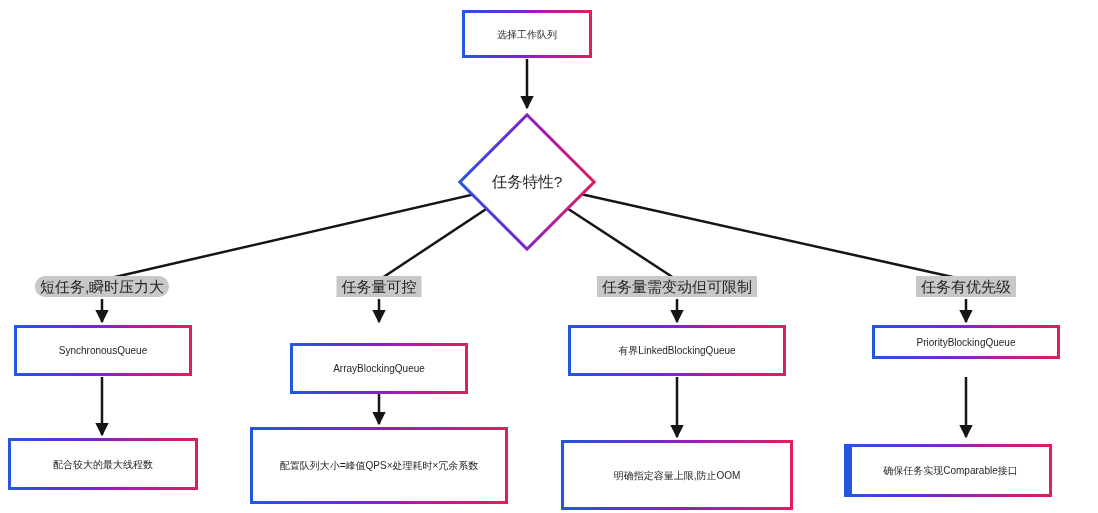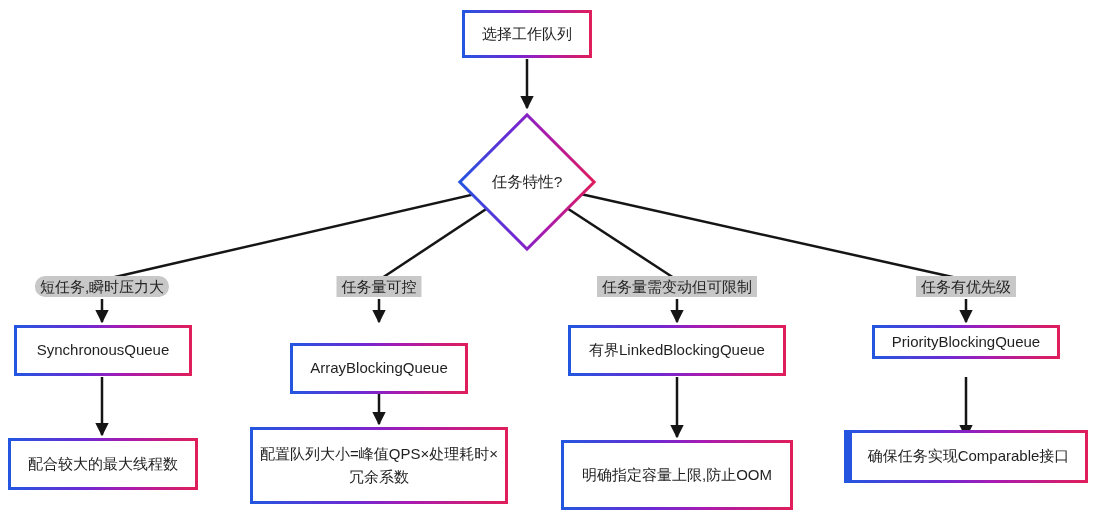--- a/index.html
+++ b/index.html
@@ -7,21 +7,21 @@
     position:relative;width:1098px;height:513px;background:#ffffff;overflow:hidden;
     font-family:"Liberation Sans","DejaVu Sans",sans-serif;color:#1f1f1f;
   }
   .connectors{position:absolute;left:0;top:0;width:1098px;height:513px;z-index:1;}
   .gbox{
     position:absolute;z-index:2;box-sizing:border-box;padding:3px;display:flex;
     background:linear-gradient(90deg,#2257e0 0%,#6d2ad4 40%,#a81bb0 62%,#e01e5a 100%);
   }
   .gbox .inner{
     flex:1;background:#ffffff;display:flex;align-items:center;justify-content:center;
-    text-align:center;font-size:15px;line-height:1.5;padding:0 4px;
+    text-align:center;font-size:10px;line-height:1.5;padding:0 4px;
   }
   .top-box{left:462px;top:10px;width:130px;height:48px;}
   .diamond-outer{
     position:absolute;z-index:2;left:478px;top:133px;width:98px;height:98px;
     transform:rotate(45deg);
     background:linear-gradient(45deg,#2257e0 0%,#6d2ad4 40%,#a81bb0 62%,#e01e5a 100%);
   }
   .diamond-inner{position:absolute;inset:3px;background:#ffffff;}
   .diamond-label{
     position:absolute;z-index:3;left:527px;top:182px;transform:translate(-50%,-50%);
@@ -33,21 +33,21 @@
     padding:0 5px;white-space:nowrap;
   }
   .el-1{left:102px;border-radius:10px;} .el-2{left:379px;} .el-3{left:677px;} .el-4{left:966px;}
   .qb-1{left:14px;top:325px;width:178px;height:51px;}
   .qb-2{left:290px;top:343px;width:178px;height:51px;}
   .qb-3{left:568px;top:325px;width:218px;height:51px;}
   .qb-4{left:872px;top:325px;width:188px;height:34px;justify-content:flex-end;}
   .ab-1{left:8px;top:438px;width:190px;height:52px;}
   .ab-2{left:250px;top:427px;width:258px;height:77px;}
   .ab-3{left:561px;top:440px;width:232px;height:70px;}
-  .ab-4{left:844px;top:430px;width:244px;height:53px;padding-left:8px;}
+  .ab-4{left:844px;top:444px;width:208px;height:53px;padding-left:8px;}
 </style>
 </head>
 <body>
 
 <div class="canvas">
 
   <svg class="connectors" viewBox="0 0 1098 513" xmlns="http://www.w3.org/2000/svg">
     <defs>
       <marker id="arrow" viewBox="0 0 10 10" refX="9" refY="5" markerWidth="5.5" markerHeight="5.5" orient="auto">
         <path d="M0 0 L10 5 L0 10 z" fill="#151515"></path>

